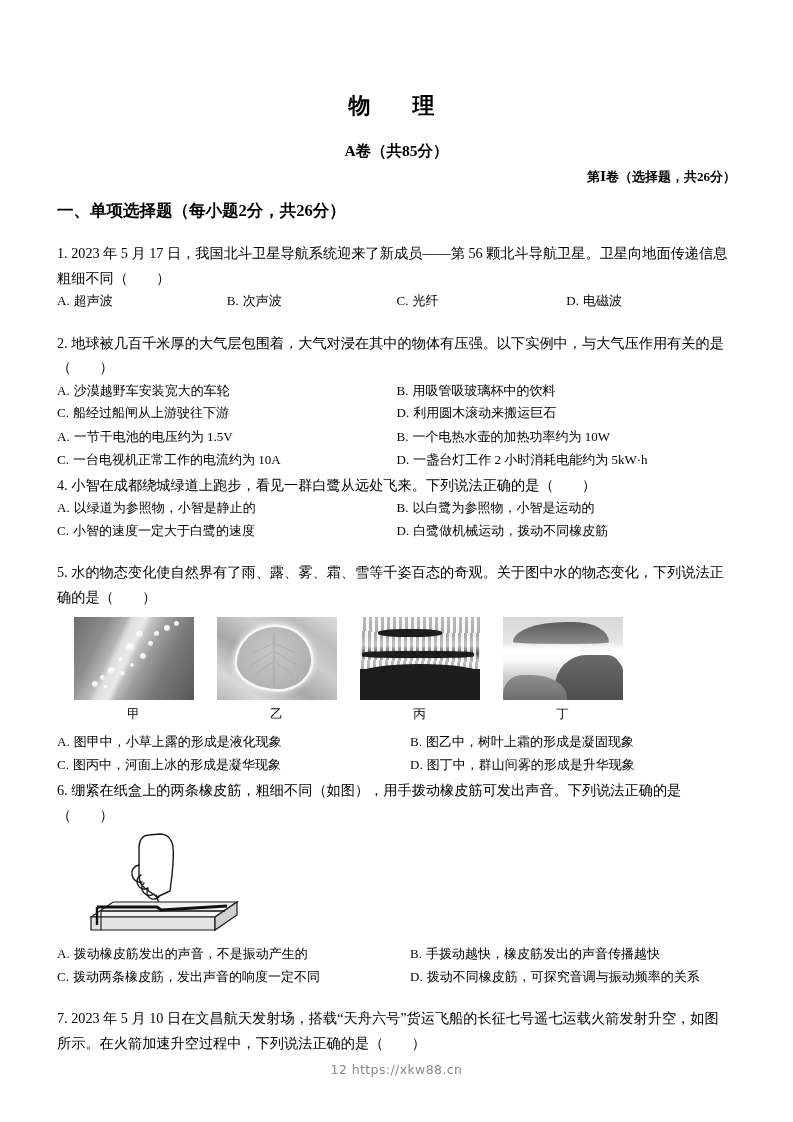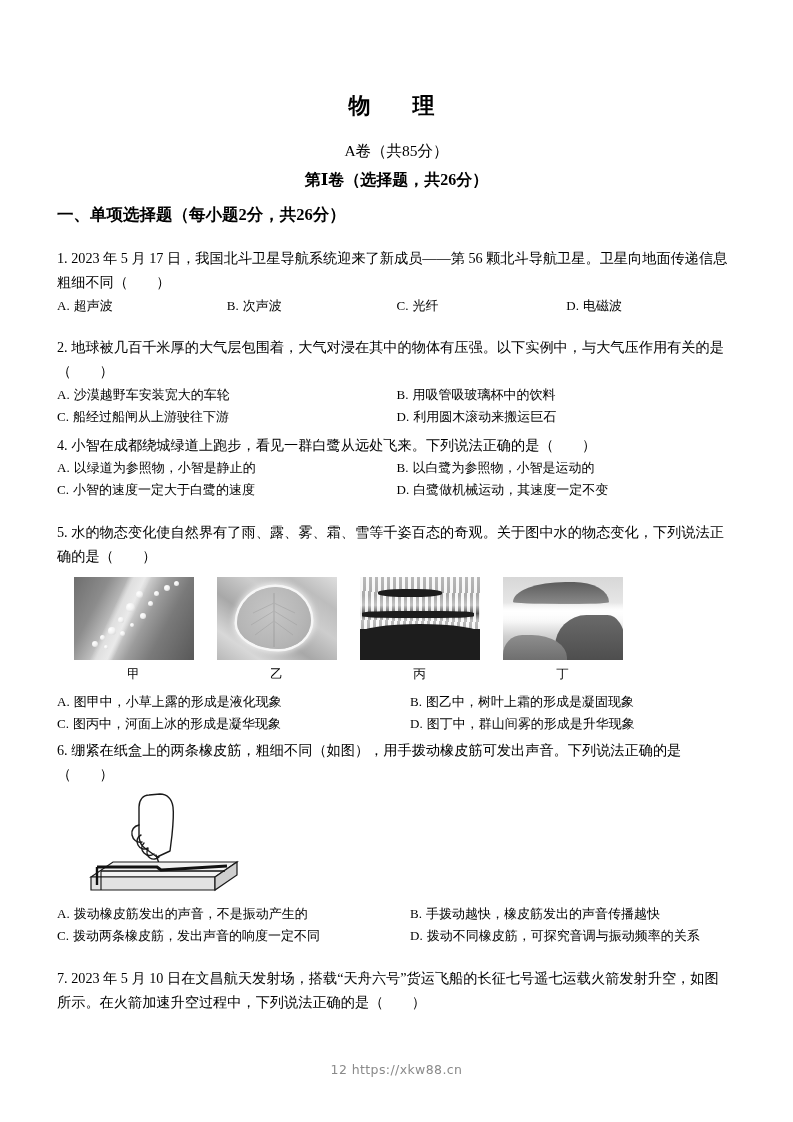--- a/index.html
+++ b/index.html
@@ -30,28 +30,28 @@
     font-size: 22px;
     font-weight: bold;
     letter-spacing: 10px;
     margin: 8px;
     padding-top: 85px;
     line-height: 1.2;
   }
   .sub-title {
     text-align: center;
     font-size: 15.5px;
-    font-weight: normal;
+    font-weight: bold;
     margin: 0;
     padding-top: 13px;
     line-height: 1.45;
   }
   .sub-title2 {
-    text-align: center;
-    font-size: 16px;
+    text-align: right;
+    font-size: 13px;
     font-weight: bold;
     margin: 0;
     padding-top: 5px;
     line-height: 1.45;
   }
   .section-head {
     font-size: 16.5px;
     font-weight: bold;
     margin: 0;
     padding-top: 12px;
@@ -265,36 +265,50 @@
       <div class="opt">
         <span class="opt-lbl">C.</span><span>船经过船闸从上游驶往下游</span>
       </div>
       <div class="opt">
         <span class="opt-lbl">D.</span><span>利用圆木滚动来搬运巨石</span>
       </div>
     </div>
   </div>
 
   <div class="q">
+    <div class="opts">
+      <div class="opt">
+        <span class="opt-lbl">A.</span><span>一节干电池的电压约为 1.5V</span>
+      </div>
+      <div class="opt">
+        <span class="opt-lbl">B.</span><span>一个电热水壶的加热功率约为 10W</span>
+      </div>
+      <div class="opt">
+        <span class="opt-lbl">C.</span><span>一台电视机正常工作的电流约为 10A</span>
+      </div>
+      <div class="opt">
+        <span class="opt-lbl">D.</span><span>一盏台灯工作 2 小时消耗电能约为 5kW·h</span>
+      </div>
+    </div>
   </div>
 
   <div class="q">
     <div class="q-stem-cont">4. 小智在成都绕城绿道上跑步，看见一群白鹭从远处飞来。下列说法正确的是（　　）</div>
     <div class="opts">
       <div class="opt">
         <span class="opt-lbl">A.</span><span>以绿道为参照物，小智是静止的</span>
       </div>
       <div class="opt">
         <span class="opt-lbl">B.</span><span>以白鹭为参照物，小智是运动的</span>
       </div>
       <div class="opt">
         <span class="opt-lbl">C.</span><span>小智的速度一定大于白鹭的速度</span>
       </div>
       <div class="opt">
-        <span class="opt-lbl">D.</span><span>白鹭做机械运动，其速度一定不变</span>
+        <span class="opt-lbl">D.</span><span>白鹭做机械运动，拨动不同橡皮筋</span>
       </div>
     </div>
   </div>
 
   <div class="q">
     <div class="q-stem">5. 水的物态变化使自然界有了雨、露、雾、霜、雪等千姿百态的奇观。关于图中水的物态变化，下列说法正</div>
     <div class="q-stem-cont">确的是（　　）</div>
 
     <div class="pic-row">
       <div class="pic-cell">

